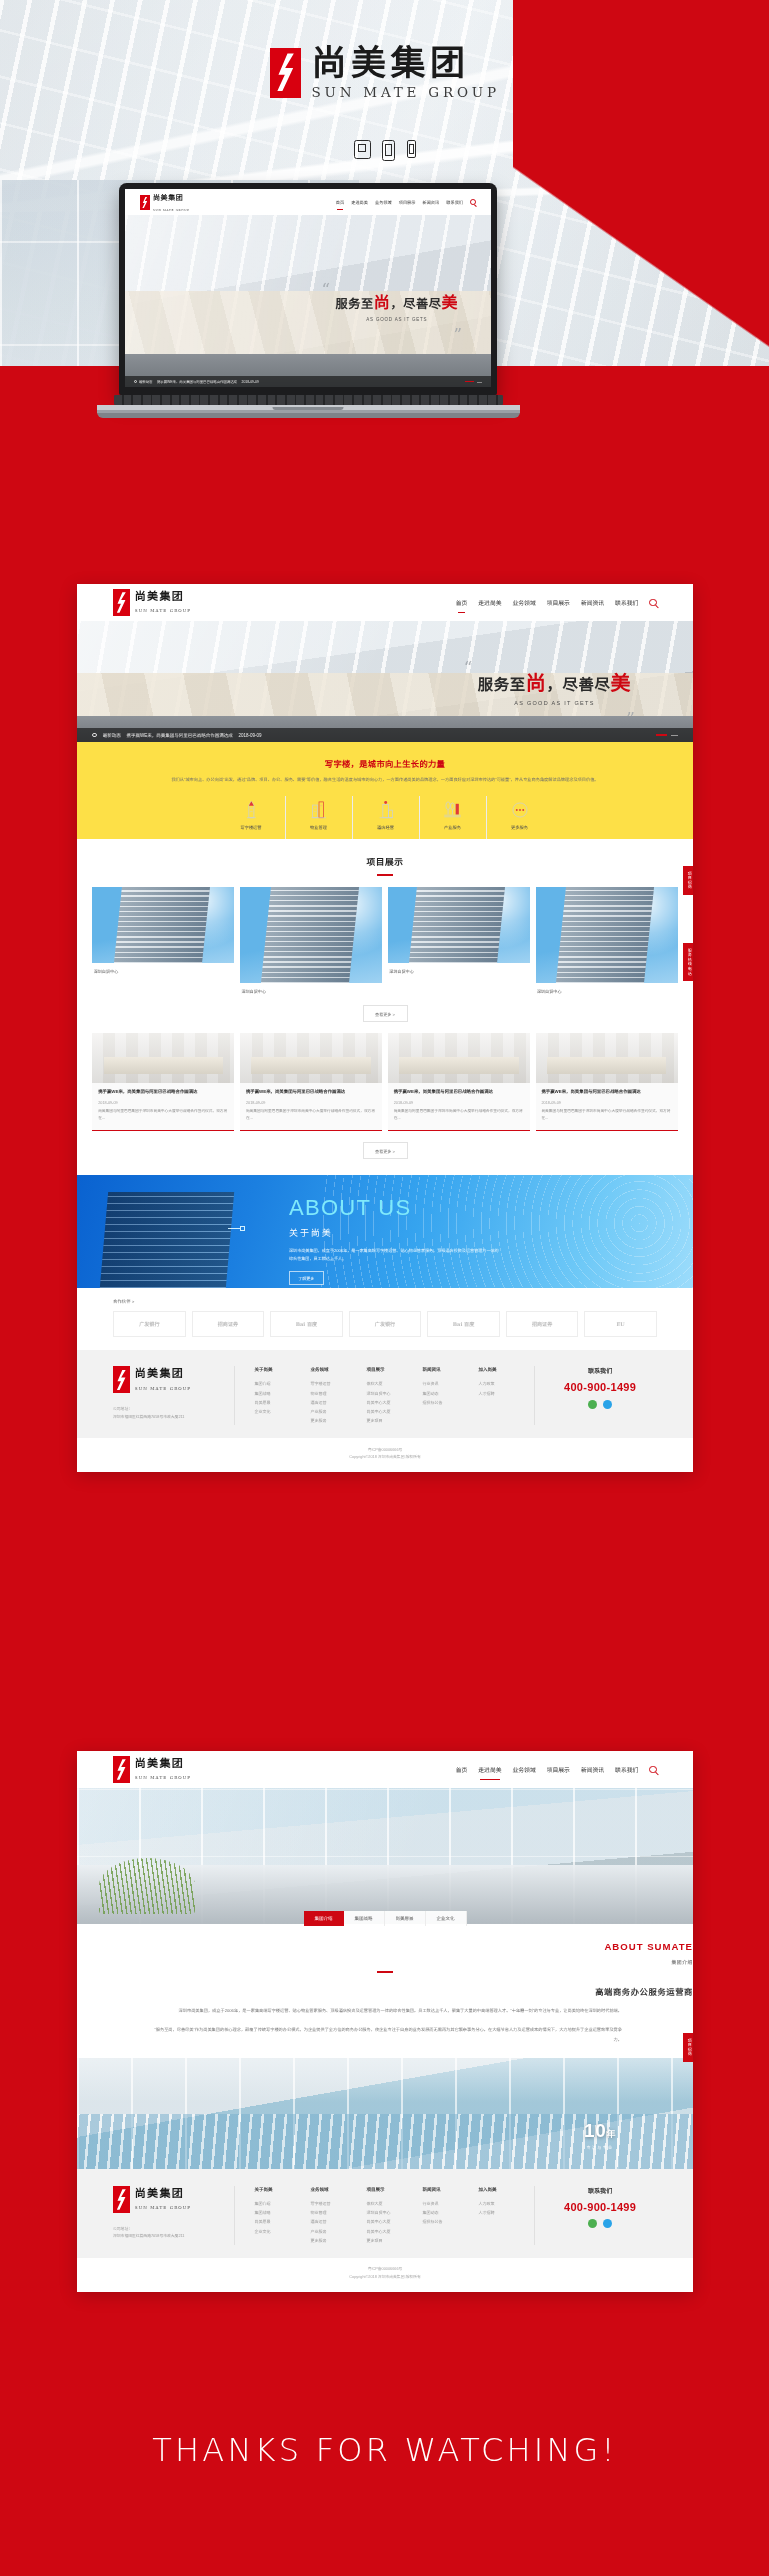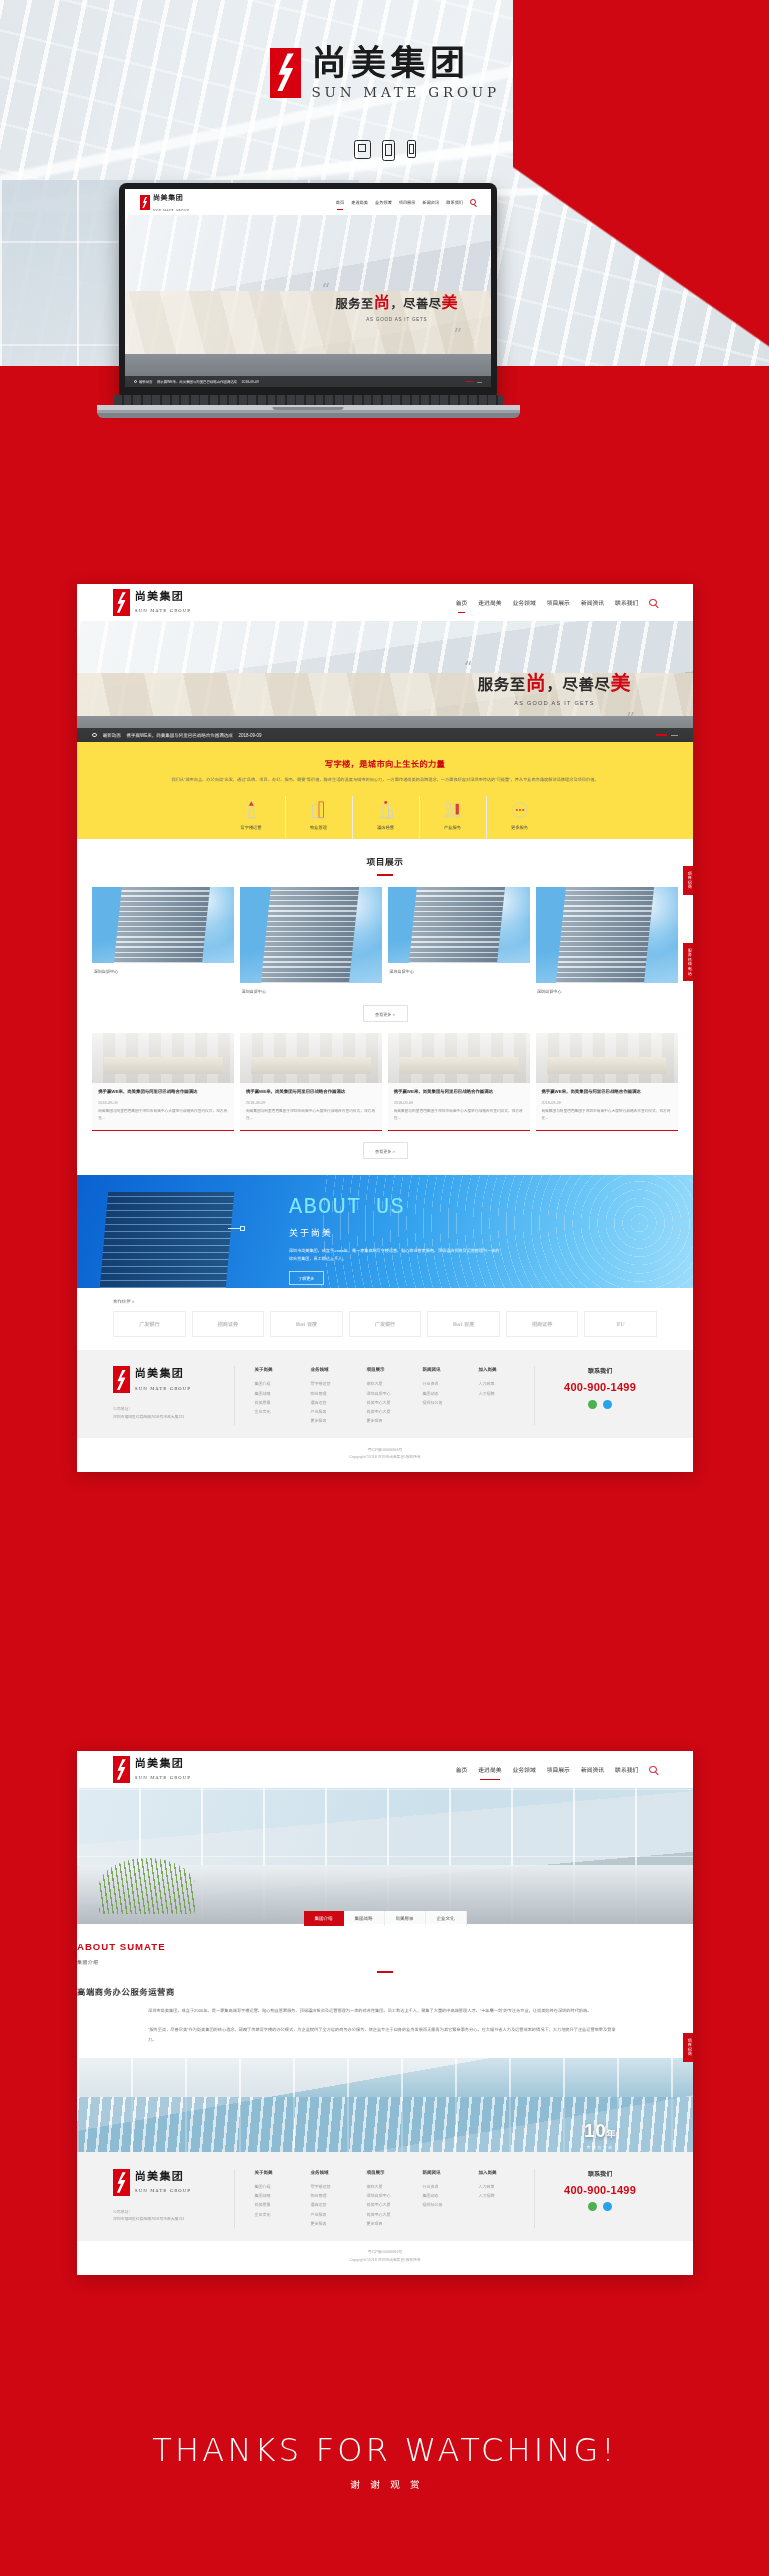--- a/index.html
+++ b/index.html
@@ -248,21 +248,20 @@
     background:linear-gradient(180deg,#efeae0,#d7d2c6);
   }
   .news .bd{ padding:5.8px 5.8px 7.7px;}
   .news h5{ font-size:4.4px; color:#333; line-height:1.75; font-weight:700;}
   .news .dt{ font-size:3.8px; color:#a2a2a2; margin-top:4.5px;}
   .news p{ font-size:3.7px; color:#8d8d8d; line-height:1.9; margin-top:3.8px;}
 
   .about-band{
     margin-top:15.4px; height:113px; position:relative; overflow:hidden;
     background:linear-gradient(105deg,#0a62d0 0%, #1b7fe0 28%, #36a4ef 55%, #6fc9f7 82%, #9cdcfb 100%);
-    font-family:Liberation Mono, monospace;
   }
   .about-band .wave{
     position:absolute; right:-26px; top:-19px; width:398px; height:192px; opacity:.28;
     background:repeating-radial-gradient(circle at 80% 35%, rgba(255,255,255,.9) 0 0.6px, rgba(255,255,255,0) 0.6px 8.3px);
   }
   .about-band .bldg{
     position:absolute; left:27px; bottom:0; width:126px; height:96px;
     transform:skewX(-5deg);
     background:
       repeating-linear-gradient(0deg, rgba(255,255,255,.28) 0 1.3px, rgba(10,30,60,.38) 1.3px 7px),
@@ -324,28 +323,28 @@
   }
   .about-hero .lobby{
     position:absolute; left:0; right:0; bottom:0; height:59px;
     background:linear-gradient(180deg, rgba(236,240,243,.9), rgba(178,186,192,.95));
   }
   .sub-tabs{ display:flex; justify-content:center; margin-top:-13.5px; position:relative; z-index:4;}
   .sub-tab{
     font-size:4.5px; padding:4.5px 11px; background:rgba(255,255,255,.92); color:#555; border-right:0.6px solid #ececec;
   }
   .sub-tab.act{ background:#ce0712; color:#fff; border-right:none;}
-  .about-body{ text-align:left; padding:15.4px 0 0; background:#fff;}
+  .about-body{ text-align:right; padding:15.4px 0 0; background:#fff;}
   .about-body h2{ font-size:9.6px; color:#ce0712; font-weight:700; letter-spacing:1px;}
   .about-body .ul{ width:15.4px;height:1.5px;background:#ce0712;margin:5.8px auto 0;}
   .about-body h4{ font-size:4.8px; color:#8a8a8a; margin-top:6.4px; letter-spacing:0.6px;}
   .about-body h3{ font-size:8.3px; color:#3a3a3a; margin-top:12.2px; font-weight:700; letter-spacing:0.6px;}
   .about-body p{ font-size:4.2px; color:#777; line-height:2.25; margin-top:9.6px; padding:0 71px;}
   .pool{
-    margin-top:14px; height:94px; position:relative; overflow:hidden;
+    margin-top:14px; height:111px; position:relative; overflow:hidden;
     background:
       linear-gradient(180deg, rgba(255,255,255,.55), rgba(255,255,255,0) 40%),
       linear-gradient(170deg,#dfe7ec 0 36%, #9fc6d8 36% 72%, #cfe0e8 72% 100%);
   }
   .pool .water{
     position:absolute; left:0; right:0; bottom:0; height:55px;
     background:repeating-linear-gradient(95deg, rgba(255,255,255,.6) 0 2.6px, rgba(120,175,205,.5) 2.6px 11.5px);
   }
   .pool .win{
     position:absolute; inset:0;
@@ -864,17 +863,16 @@
     <div class="copy">
       <div>粤ICP备00006666号</div>
       <div>Copyright©2018 深圳市尚美集团 版权所有</div>
     </div>
 
     <div class="sidetab">项目招商</div>
   </div>
 
   <div class="thanks">
     <div class="en">THANKS FOR WATCHING!</div>
-    <div class="cn">谢谢观赏</div>
   </div>
 
 </div>
 
 
 </body></html>

